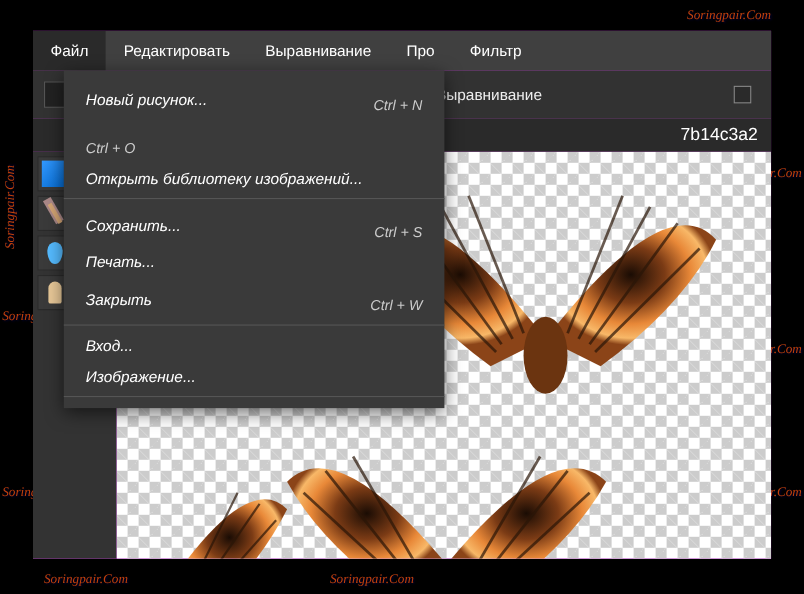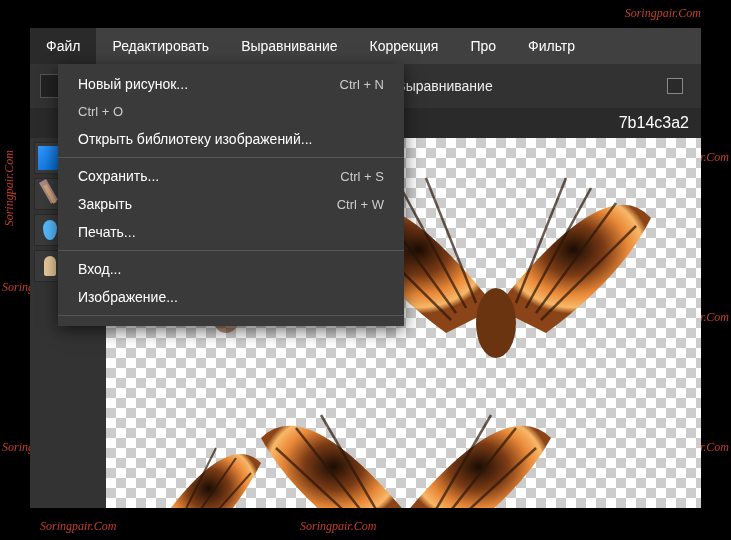--- a/index.html
+++ b/index.html
@@ -34,24 +34,24 @@
   background-image:
     linear-gradient(45deg, #ccc 25%, transparent 25%),
     linear-gradient(-45deg, #ccc 25%, transparent 25%),
     linear-gradient(45deg, transparent 75%, #ccc 75%),
     linear-gradient(-45deg, transparent 75%, #ccc 75%);
   background-size: 20px 20px;
   background-position: 0 0, 0 10px, 10px -10px, -10px 0px;
   background-color: #fff;
 }
 
-.dropdown { position: absolute; top: 36px; left: 28px; width: 346px; background: #3a3a3a; box-shadow: 0 4px 16px rgba(0,0,0,.6); z-index: 100; padding: 6px 0; }
+.dropdown { position: absolute; top: 36px; left: 28px; width: 346px; background: #3a3a3a; box-shadow: 0 4px 16px rgba(0,0,0,.6); z-index: 100; padding: 6px 0; font-style: italic; }
 .dd-sep { height: 1px; background: #555; margin: 4px 0; }
 .dd-item { display: flex; justify-content: space-between; align-items: center; padding: 6px 20px; color: #fff; font-size: 14px; cursor: pointer; }
-.dd-shortcut { color: #ccc; font-size: 13px; }
+.dd-shortcut { color: #ccc; font-size: 13px; margin-top: 12px; }
 
 .watermark { position: absolute; color: #c2410c; font-style: italic; font-family: 'Times New Roman', serif; font-size: 12px; text-shadow: 1px 1px 2px rgba(0,0,100,.6); pointer-events: none; }
 
 .bird { position: absolute; }
 
 .grad-icon { width: 24px; height: 24px; background: linear-gradient(135deg, #39f, #06c); }
 .stamp-icon { width: 20px; height: 20px; background: #d4a574; border-radius: 2px 2px 40% 40%; }
 .brush-icon { width: 4px; height: 20px; background: #d4a574; transform: rotate(-30deg); box-shadow: 0 -3px 0 2px #a88; }
 .swap-icon { width: 20px; height: 20px; background: linear-gradient(90deg, #e8c898 50%, #c8a868 50%); border-radius: 3px; }
 .drop-icon { width: 14px; height: 20px; background: #5bf; border-radius: 50% 50% 50% 50% / 60% 60% 40% 40%; transform: rotate(180deg); }
@@ -71,21 +71,20 @@
 <div class="watermark" style="top:150px; right:2px;">Soringpair.Com</div>
 <div class="watermark" style="top:310px; right:2px;">Soringpair.Com</div>
 <div class="watermark" style="top:440px; right:2px;">Soringpair.Com</div>
 
 <div class="frame">
 
   <div class="menubar">
     <div class="menu-item active">Файл</div>
     <div class="menu-item">Редактировать</div>
     <div class="menu-item">Выравнивание</div>
-    <div class="menu-item">Коррекция</div>
     <div class="menu-item">Про</div>
     <div class="menu-item">Фильтр</div>
   </div>
 
   <div class="toolbar">
     <input class="toolbar-input" value="50" style="">
     <div class="caret"></div>
     <div style="width:30px"></div>
     <span class="toolbar-label">Непроз</span>
     <span class="toolbar-label">ь:</span>
@@ -229,26 +228,26 @@
       </div>
       <div class="dd-item">
         <span>Открыть библиотеку изображений...</span>
       </div>
       <div class="dd-sep"></div>
       <div class="dd-item">
         <span>Сохранить...</span>
         <span class="dd-shortcut">Ctrl + S</span>
       </div>
       <div class="dd-item">
+        <span>Печать...</span>
+      </div>
+      <div class="dd-item">
         <span>Закрыть</span>
         <span class="dd-shortcut">Ctrl + W</span>
       </div>
-      <div class="dd-item">
-        <span>Печать...</span>
-      </div>
       <div class="dd-sep"></div>
       <div class="dd-item">
         <span>Вход...</span>
       </div>
       <div class="dd-item">
         <span>Изображение...</span>
       </div>
       <div class="dd-sep"></div>
     </div>
 

